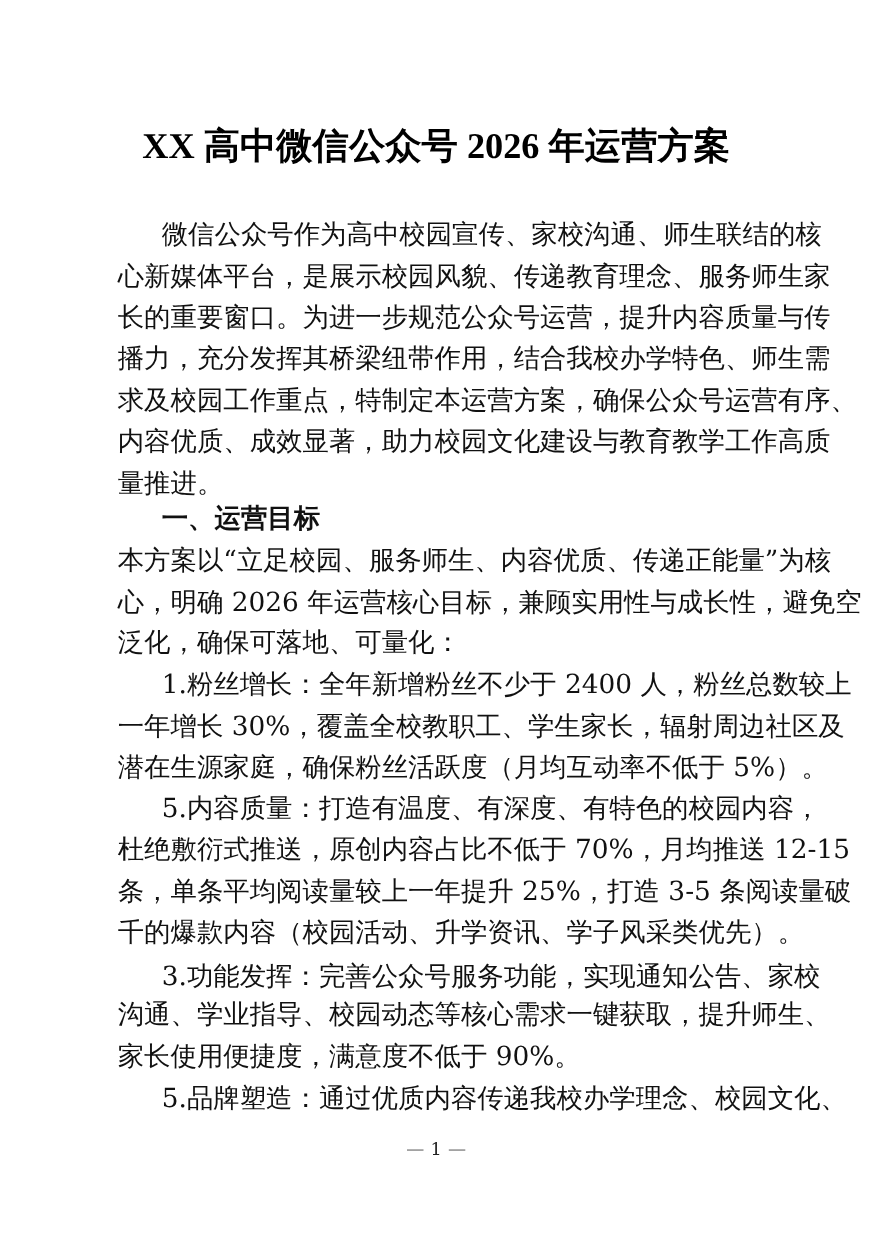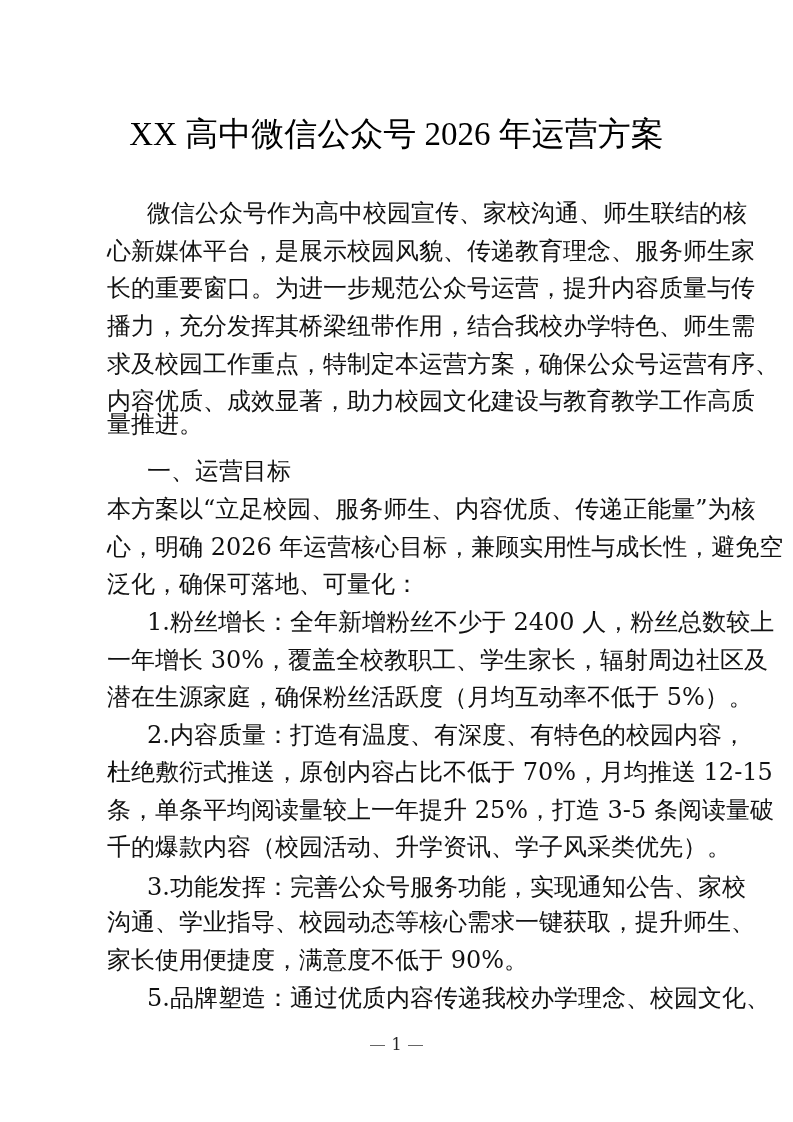--- a/index.html
+++ b/index.html
@@ -1,64 +1,64 @@
 <!DOCTYPE html>
 <html><head>
 <meta charset="utf-8">
 <style>
   html, body { margin:0; padding:0; background:#ffffff; }
   body { width:793px; height:1122px; position:relative; overflow:hidden;
          font-family: "DejaVu Serif", "Liberation Serif", serif; color:#111; }
   .title { position:absolute; left:0; width:793px; top:112px; text-align:center;
-           font-family: "Liberation Serif", "DejaVu Serif", serif; font-weight:normal;
+           font-family: "Liberation Serif", "DejaVu Serif", serif; font-weight:bold;
            font-size:33px; line-height:44px; letter-spacing:0px; color:#000; }
   .line { position:absolute; left:107px; width:580px; height:30px;
           font-size:24px; line-height:30px; white-space:nowrap;
           text-align:justify; text-align-last:justify; letter-spacing:0; }
   .line.ind { left:147px; width:540px; }
   .line.last { text-align-last:left; }
-  .line.heading { text-align-last:left; }
+  .line.heading { text-align-last:left;font-weight:bold; }
   .footer { position:absolute; left:0; width:793px; top:1034px; text-align:center;
             font-size:16px; line-height:22px; color:#222; }
   .footer .dash { display:inline-block; width:15px; height:0; border-top:1.5px solid #666;
                   vertical-align:middle; margin:0 6px; }
 </style>
 </head>
 <body>
 
 <div>
 
   <div class="title">XX 高中微信公众号 2026 年运营方案</div>
 
   <div>
     <div class="line ind" style="top:198px">微信公众号作为高中校园宣传、家校沟通、师生联结的核</div>
     <div class="line" style="top:236px">心新媒体平台，是展示校园风貌、传递教育理念、服务师生家</div>
     <div class="line" style="top:273px">长的重要窗口。为进一步规范公众号运营，提升内容质量与传</div>
     <div class="line" style="top:311px">播力，充分发挥其桥梁纽带作用，结合我校办学特色、师生需</div>
     <div class="line" style="top:349px">求及校园工作重点，特制定本运营方案，确保公众号运营有序、</div>
     <div class="line" style="top:386px">内容优质、成效显著，助力校园文化建设与教育教学工作高质</div>
-    <div class="line last" style="top:409px">量推进。</div>
+    <div class="line last" style="top:424px">量推进。</div>
   </div>
 
   <div class="line ind heading" style="top:456px">一、运营目标</div>
 
   <div>
     <div class="line" style="top:494px">本方案以“立足校园、服务师生、内容优质、传递正能量”为核</div>
     <div class="line" style="top:532px">心，明确 2026 年运营核心目标，兼顾实用性与成长性，避免空</div>
     <div class="line last" style="top:569px">泛化，确保可落地、可量化：</div>
   </div>
 
   <div>
     <div class="line ind" style="top:607px">1.粉丝增长：全年新增粉丝不少于 2400 人，粉丝总数较上</div>
     <div class="line" style="top:645px">一年增长 30%，覆盖全校教职工、学生家长，辐射周边社区及</div>
     <div class="line last" style="top:682px">潜在生源家庭，确保粉丝活跃度（月均互动率不低于 5%）。</div>
   </div>
 
   <div>
-    <div class="line ind" style="top:720px">2.内容质量：打造有温度、有深度、有特色的校园内容，</div>
+    <div class="line ind" style="top:720px">5.内容质量：打造有温度、有深度、有特色的校园内容，</div>
     <div class="line" style="top:757px">杜绝敷衍式推送，原创内容占比不低于 70%，月均推送 12-15</div>
     <div class="line" style="top:795px">条，单条平均阅读量较上一年提升 25%，打造 3-5 条阅读量破</div>
     <div class="line last" style="top:832px">千的爆款内容（校园活动、升学资讯、学子风采类优先）。</div>
   </div>
 
   <div>
     <div class="line ind" style="top:872px">3.功能发挥：完善公众号服务功能，实现通知公告、家校</div>
     <div class="line" style="top:907px">沟通、学业指导、校园动态等核心需求一键获取，提升师生、</div>
     <div class="line last" style="top:945px">家长使用便捷度，满意度不低于 90%。</div>
   </div>

